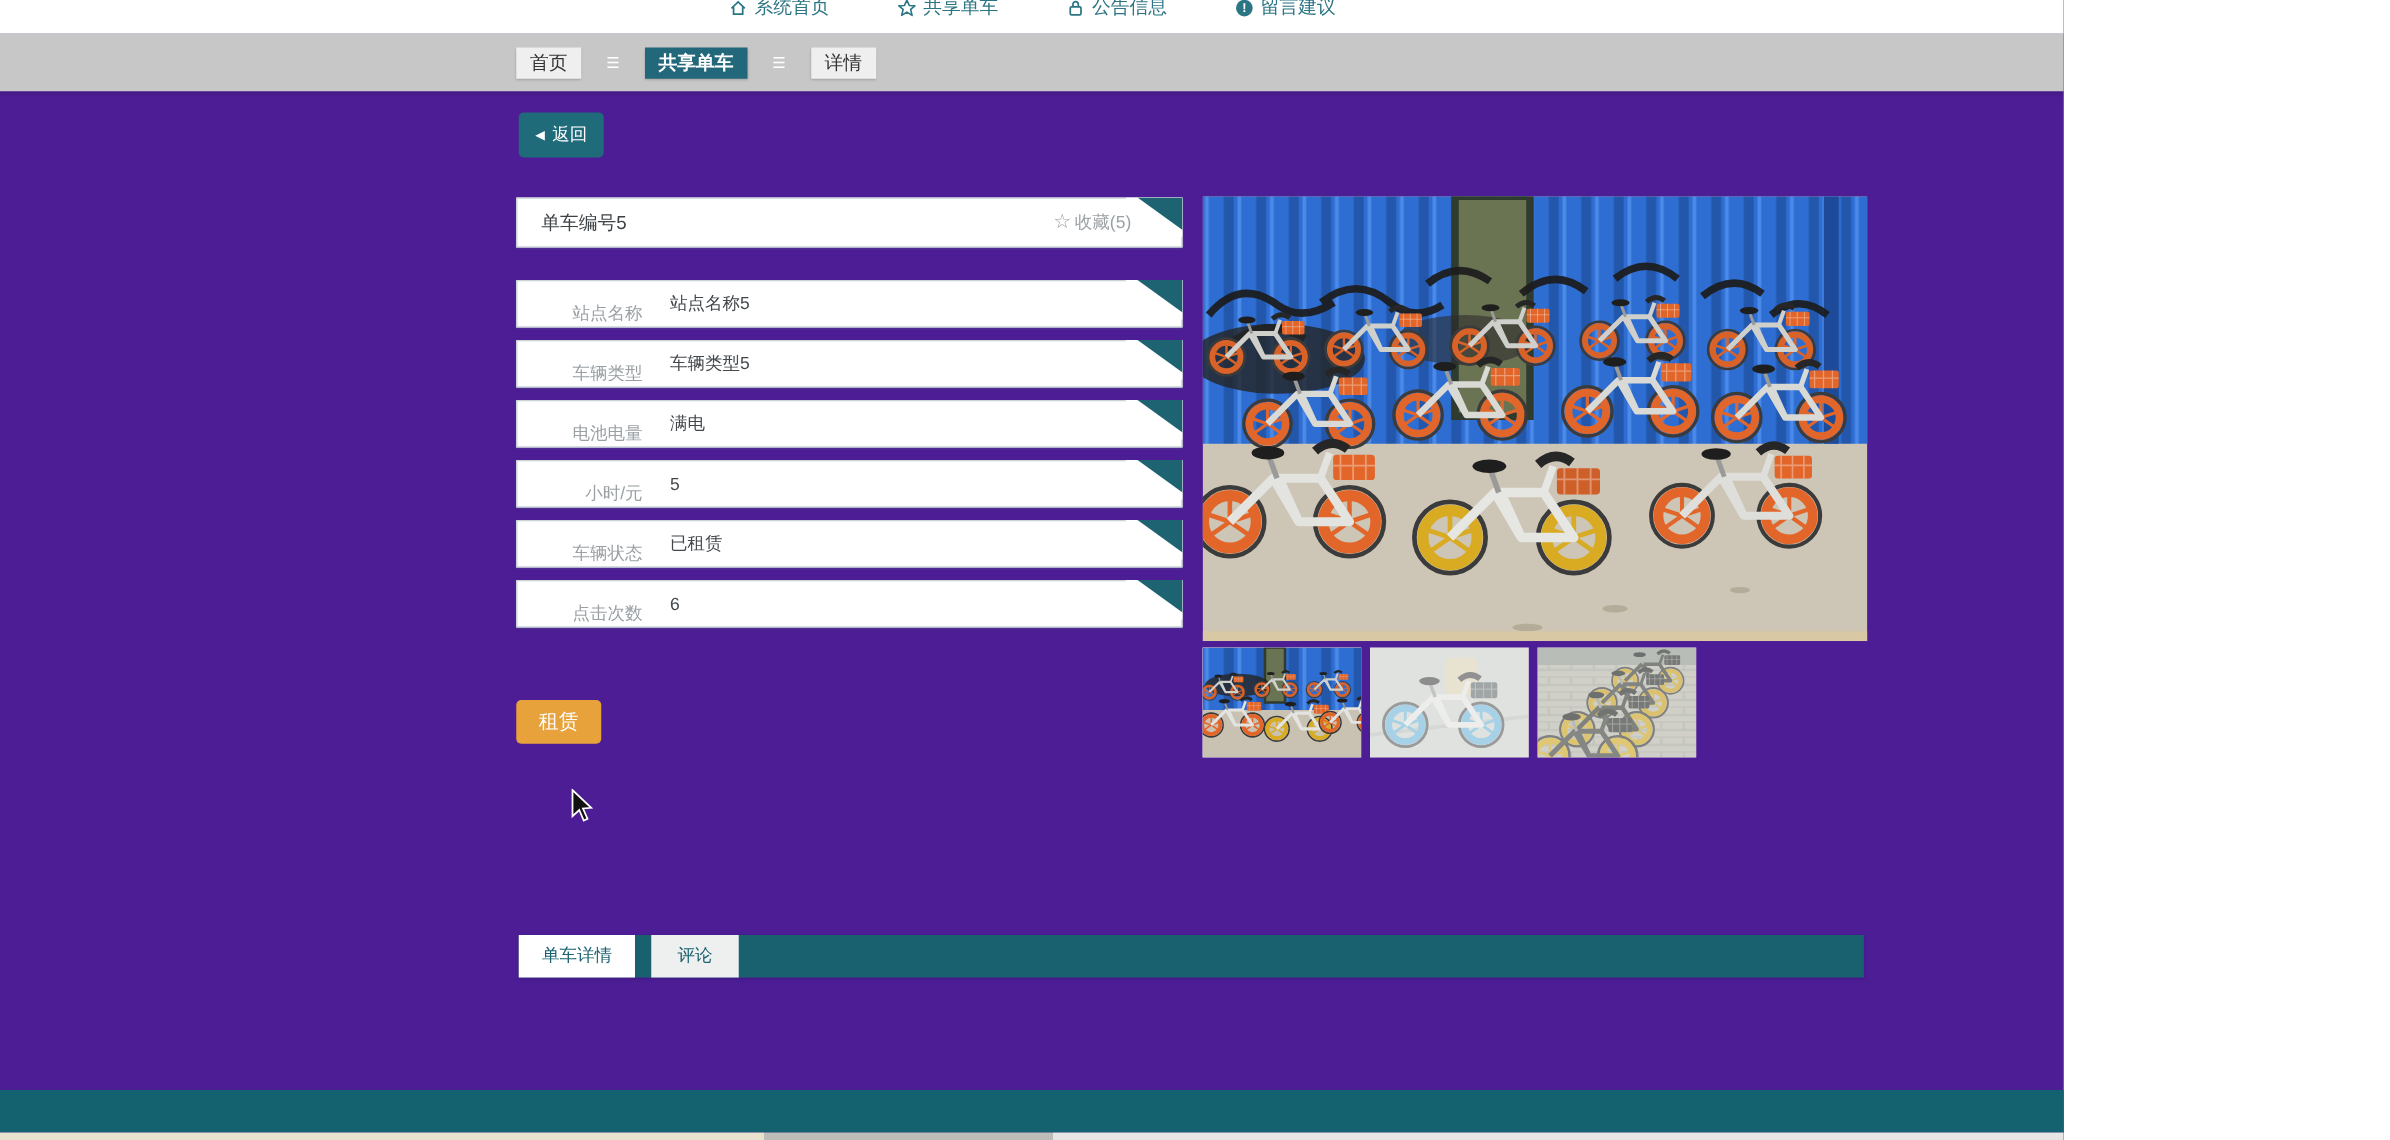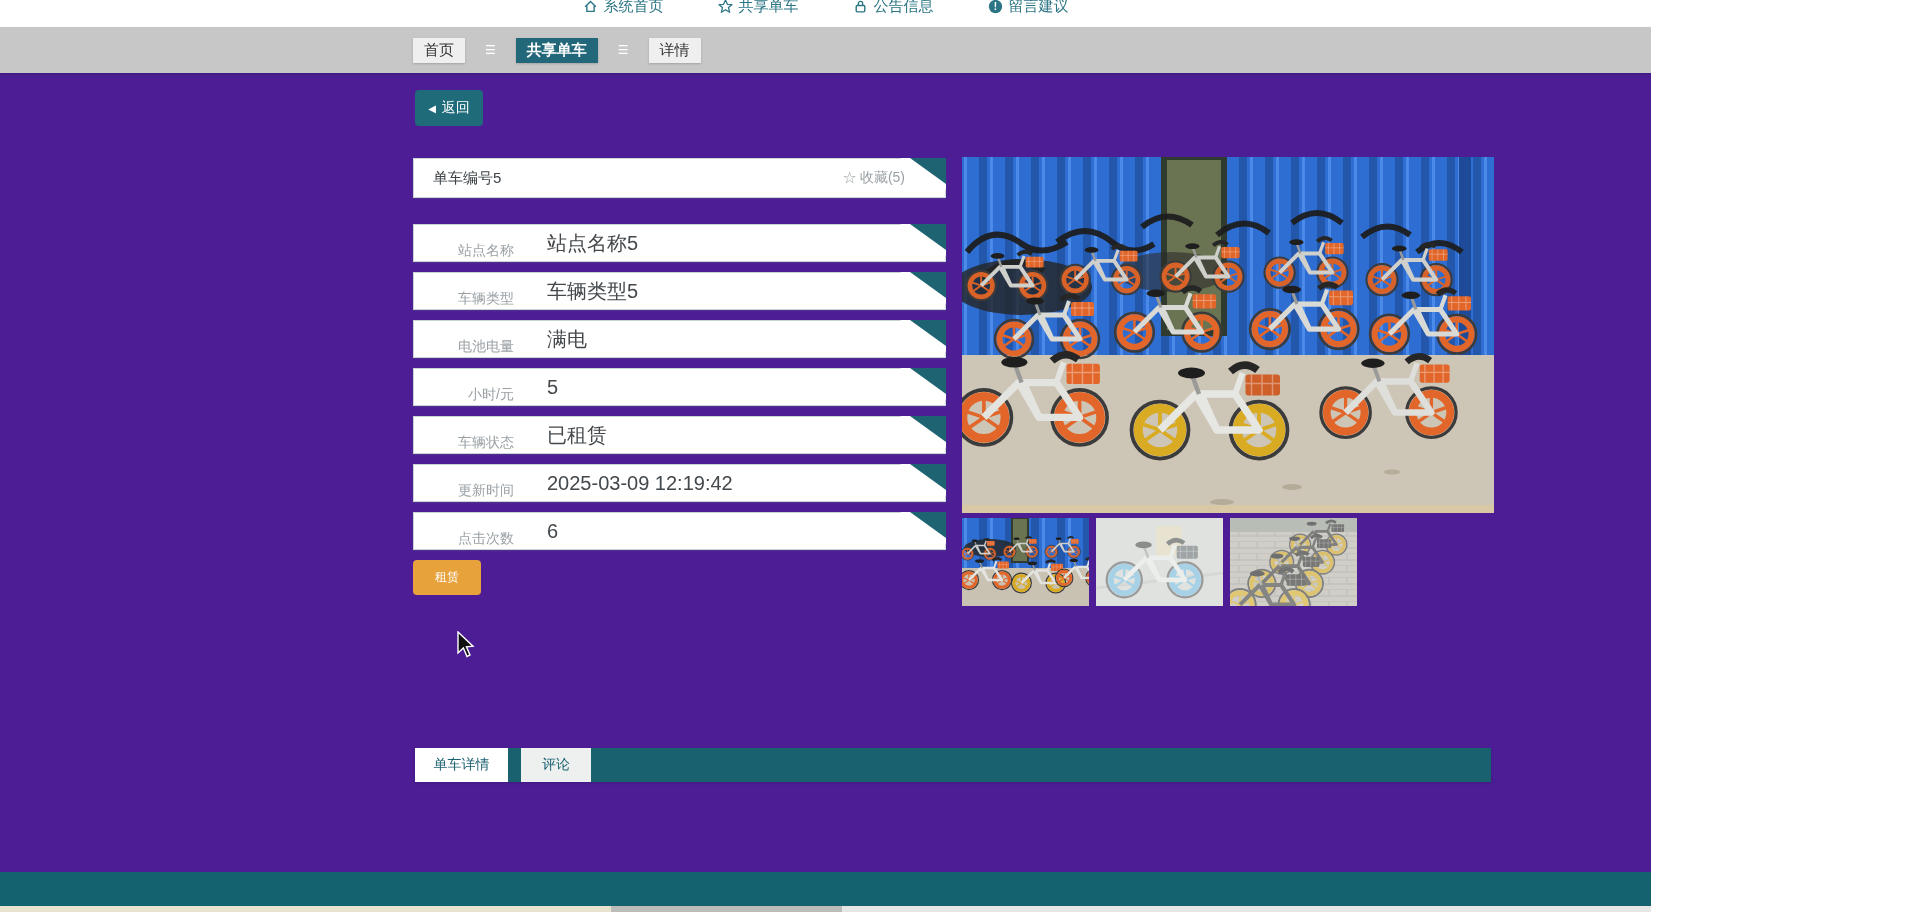--- a/index.html
+++ b/index.html
@@ -25,25 +25,25 @@
 
   
   .fields{position:absolute;left:413px;top:158px;width:533px;}
   .row{position:relative;background:#fff;border:1px solid #c8d4d6;box-shadow:0 1px 2px rgba(90,120,125,.25);box-sizing:border-box;display:flex;align-items:center;}
   .title-row{height:40px;margin-bottom:26px;justify-content:space-between;padding:0 40px 0 19px;}
   .field-row{height:38px;margin-bottom:10px;}
   .row-title{color:#3c4246;font-size:15px;}
   .fav{display:flex;align-items:center;gap:3px;color:#9aa1a5;font-size:14px;cursor:pointer;}
   .fav .star{font-size:16px;line-height:16px;}
   .f-label{width:100px;text-align:right;color:#9aa1a5;font-size:14px;flex:none;margin-top:16px;}
-  .f-value{margin-left:33px;color:#43484c;font-size:20px;}
+  .f-value{margin-left:22px;color:#43484c;font-size:14px;}
   .ribbon{position:absolute;top:-1px;right:-1px;width:46px;height:32px;pointer-events:none;}
 
   
-  .rent-btn{position:absolute;left:413px;top:560px;width:68px;height:35px;background:#e7a23b;color:#fff;border:none;border-radius:4px;font-size:12px;cursor:pointer;font-family:inherit;}
+  .rent-btn{position:absolute;left:413px;top:560px;width:68px;height:35px;background:#e7a23b;color:#fff;border:none;border-radius:4px;font-size:16px;cursor:pointer;font-family:inherit;}
 
   
   .main-photo{position:absolute;left:962px;top:157px;width:532px;height:356px;overflow:hidden;}
   .thumbs{position:absolute;left:962px;top:518px;display:flex;gap:7px;}
   .thumb{width:127px;height:88px;overflow:hidden;background:#e7eae8;cursor:pointer;}
   .thumb svg{display:block;}
   .thumb.faded svg{opacity:.45;}
   .thumb.faded2 svg{opacity:.6;}
 
   
@@ -166,28 +166,20 @@
 
     <div class="row field-row">
       <span class="f-label">车辆状态</span>
       <span class="f-value">已租赁</span>
       <svg class="ribbon" viewBox="0 0 46 32">
           <polygon points="0,0 46,0 46,32" fill="#ffffff"></polygon>
           <polygon points="10,0 46,0 46,26" fill="#1d6372"></polygon>
         </svg>
     </div>
 
-    <div class="row field-row">
-      <span class="f-label">更新时间</span>
-      <span class="f-value">2025-03-09 12:19:42</span>
-      <svg class="ribbon" viewBox="0 0 46 32">
-          <polygon points="0,0 46,0 46,32" fill="#ffffff"></polygon>
-          <polygon points="10,0 46,0 46,26" fill="#1d6372"></polygon>
-        </svg>
-    </div>
 
     <div class="row field-row">
       <span class="f-label">点击次数</span>
       <span class="f-value">6</span>
       <svg class="ribbon" viewBox="0 0 46 32">
           <polygon points="0,0 46,0 46,32" fill="#ffffff"></polygon>
           <polygon points="10,0 46,0 46,26" fill="#1d6372"></polygon>
         </svg>
     </div>
   </div>

